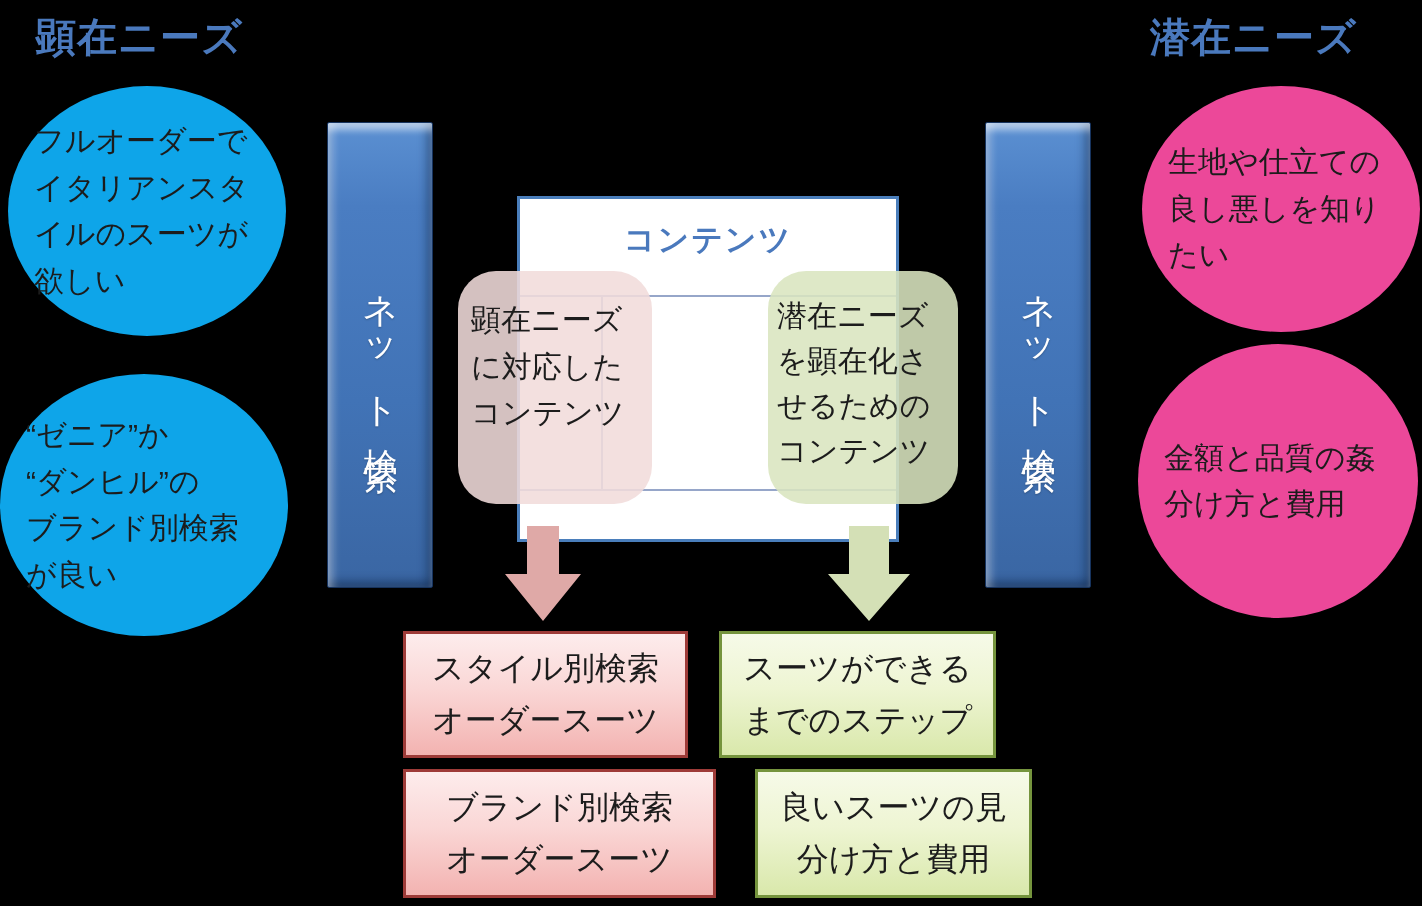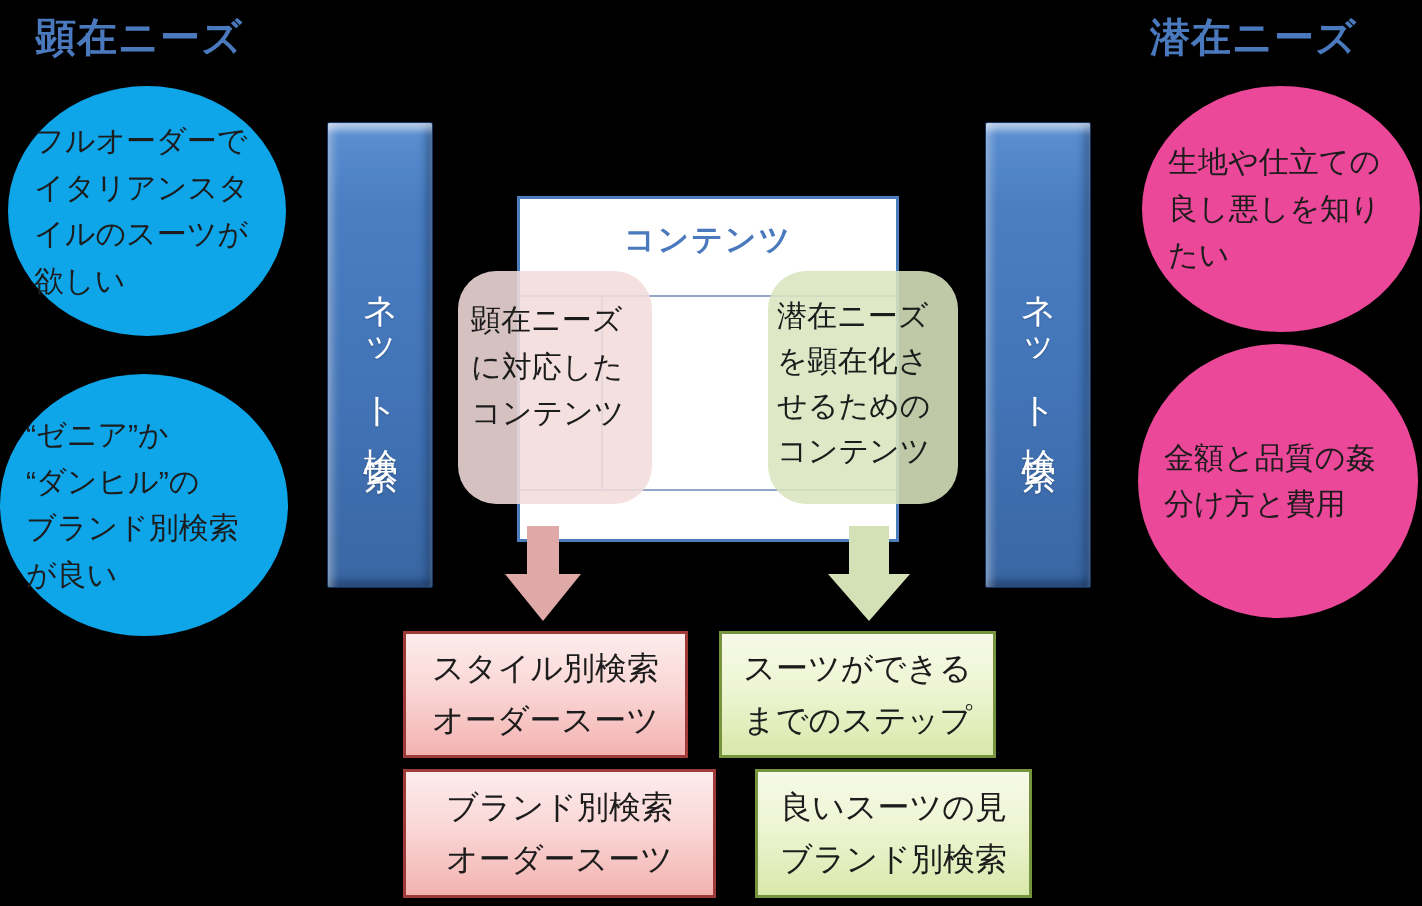--- a/index.html
+++ b/index.html
@@ -127,13 +127,13 @@
 </svg>
 
 <div class="abs result-box red" style="left:403px;top:631px;width:285px;height:127px;">スタイル別検索
 オーダースーツ</div>
 <div class="abs result-box red" style="left:403px;top:769px;width:313px;height:129px;">ブランド別検索
 オーダースーツ</div>
 
 <div class="abs result-box green" style="left:719px;top:631px;width:277px;height:127px;">スーツができる
 までのステップ</div>
 <div class="abs result-box green" style="left:755px;top:769px;width:277px;height:129px;">良いスーツの見
-ブランド別検索</div>
+分け方と費用</div>
 
 </body></html>

